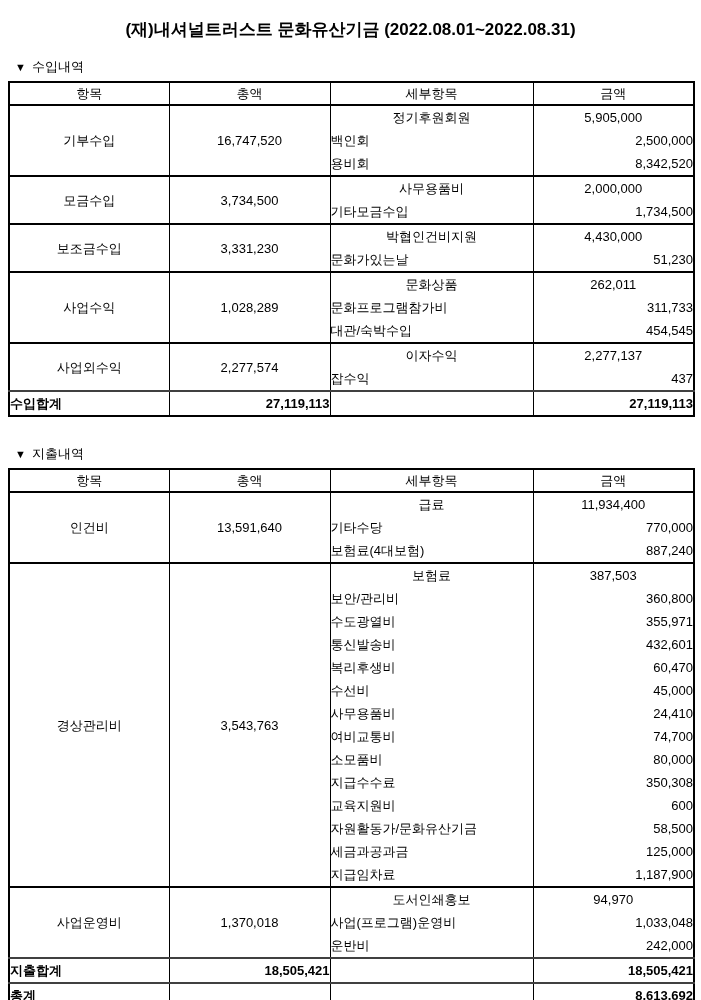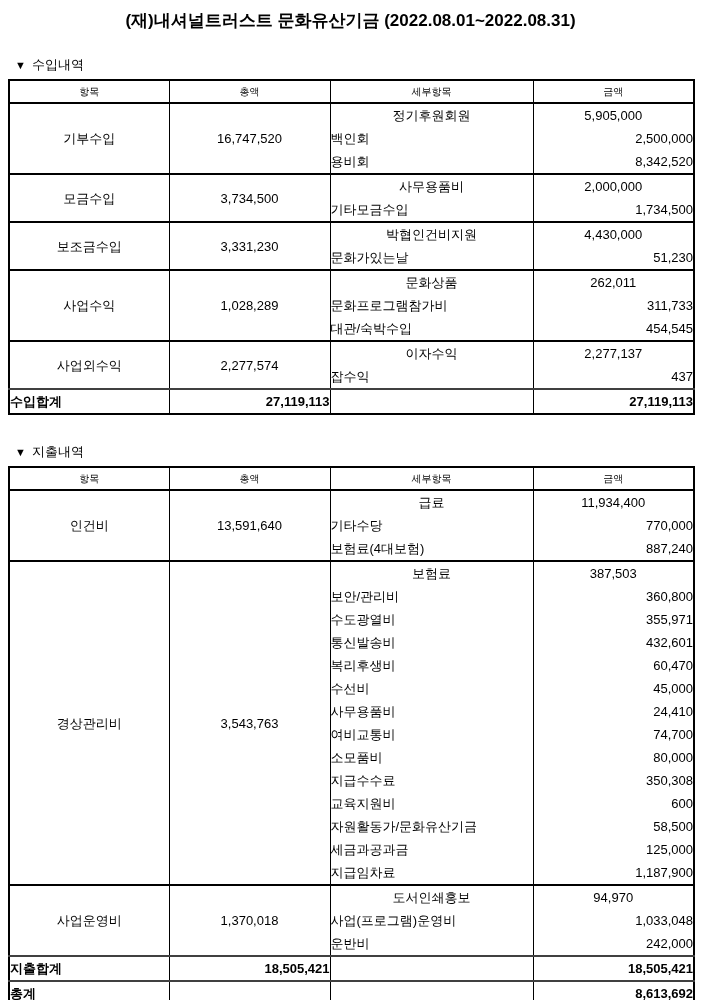--- a/index.html
+++ b/index.html
@@ -14,22 +14,22 @@
   .page {
     width: 701px;
     height: 1000px;
     padding: 0 8px;
     background: #ffffff;
   }
   .doc-title {
     text-align: center;
     font-size: 17px;
     font-weight: 700;
-    padding-top: 9px;
-    margin-bottom: 24px;
+    padding-top: 18px;
+    margin-bottom: 17px;
     letter-spacing: 0px;
   }
   .section { margin-bottom: 28px; }
   .section-label {
     margin-left: 7px;
     margin-bottom: 5px;
     font-size: 13px;
     display: flex;
     align-items: center;
     gap: 6px;
@@ -40,21 +40,21 @@
     table-layout: fixed;
     border-collapse: collapse;
     border: 2px solid #000000;
   }
   .col-item   { width: 160px; }
   .col-total  { width: 161px; }
   .col-detail { width: 203px; }
   .col-amount { width: 161px; }
   table.report-table th {
     height: 23px;
-    font-size: 10px;
+    font-size: 13px;
     font-weight: 400;
     text-align: center;
     vertical-align: middle;
     border-left: 1px solid #000000;
     border-right: 1px solid #000000;
     border-bottom: 2px solid #000000;
     padding: 0 8px;
   }
   table.report-table td {
     height: 23px;

